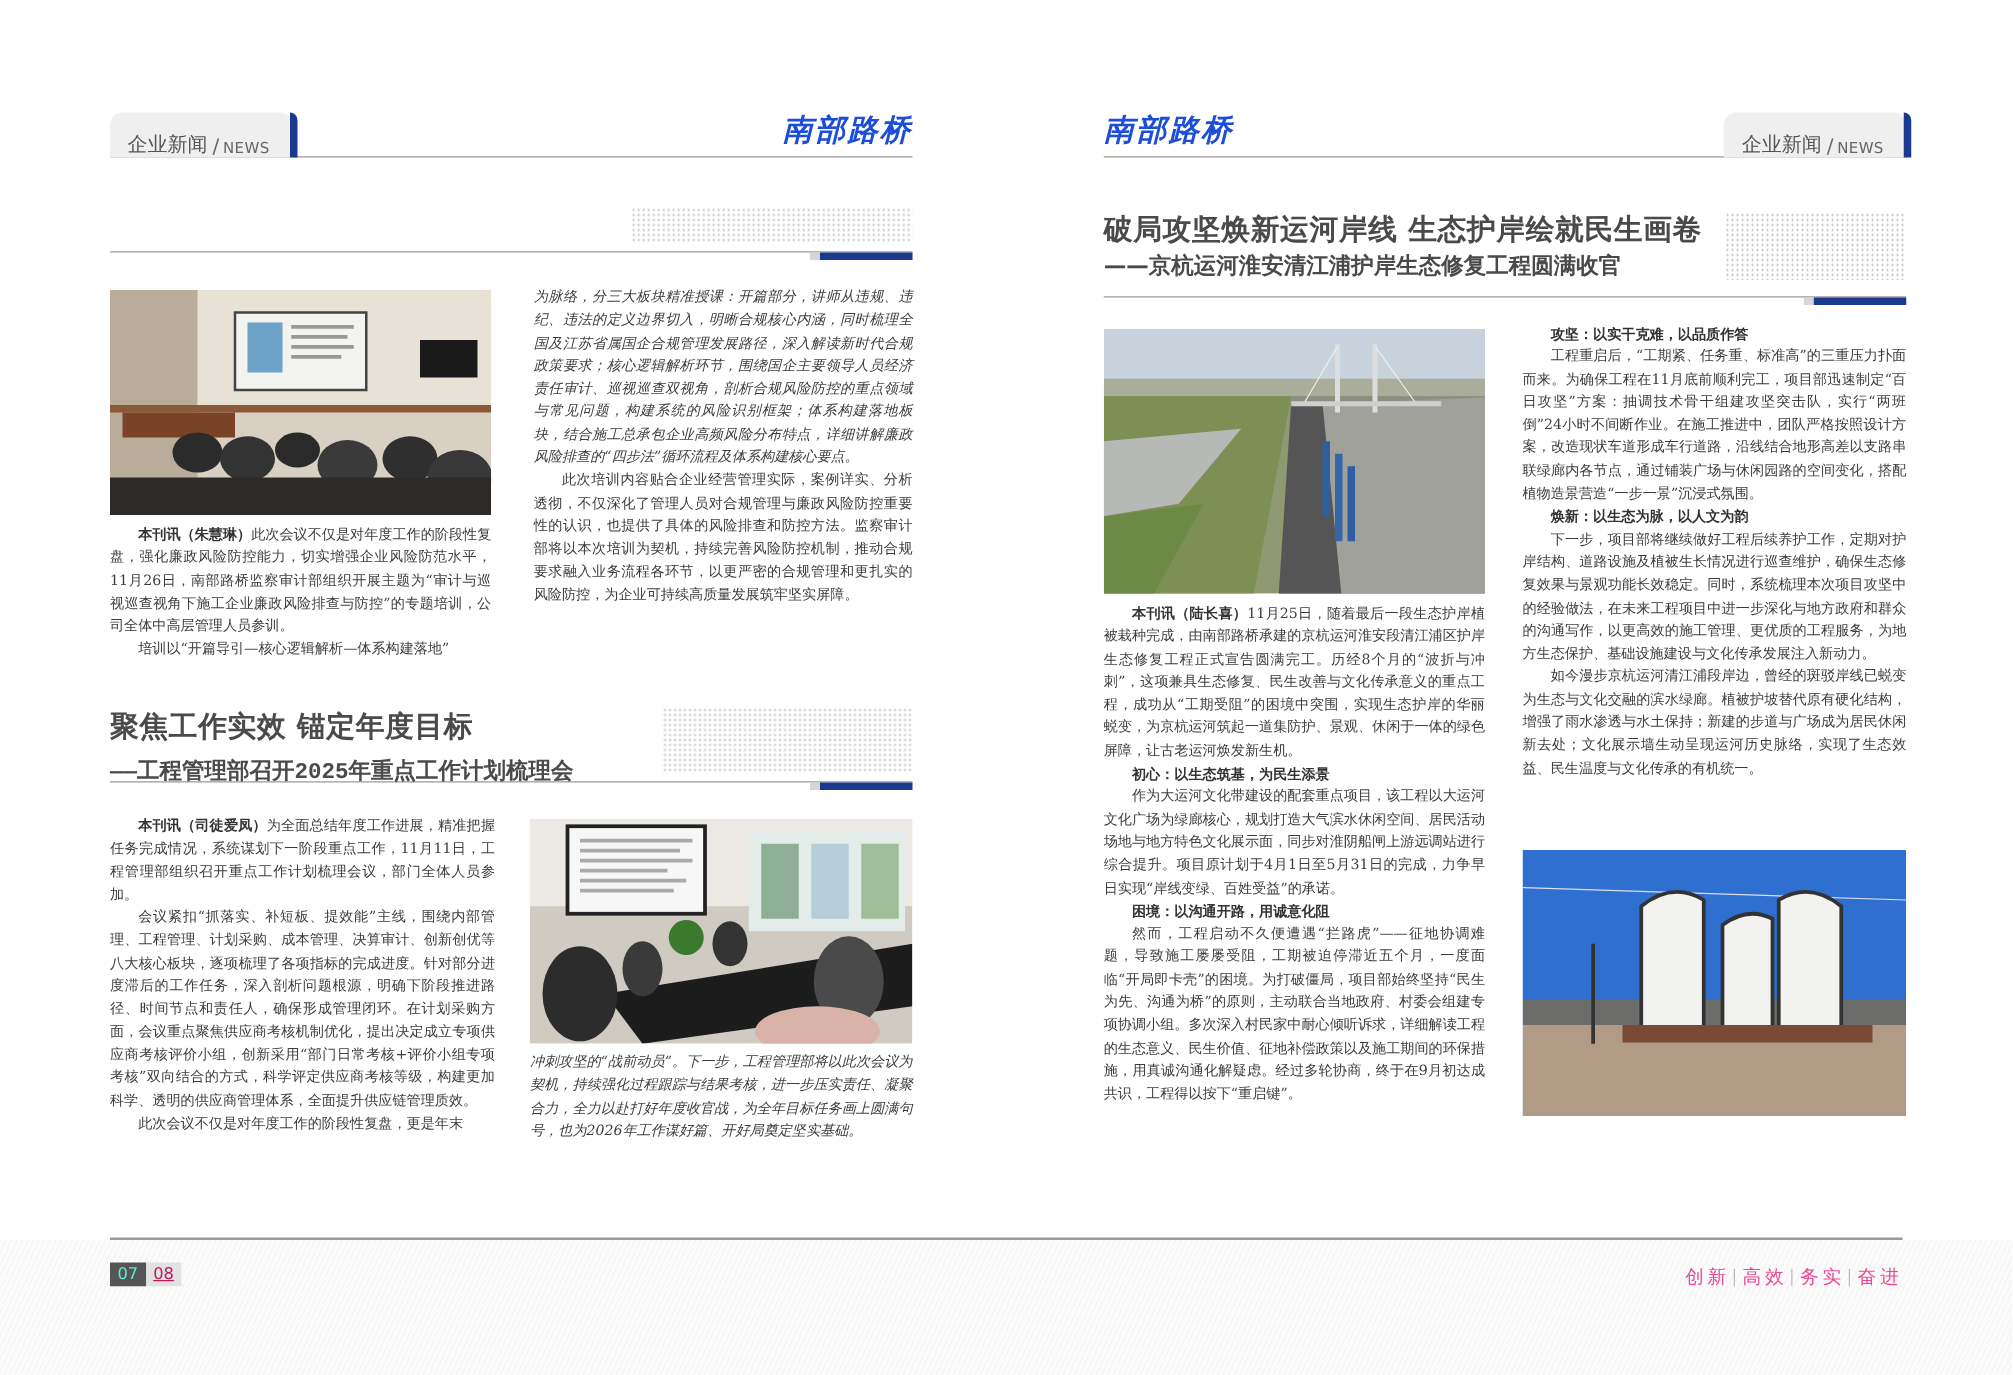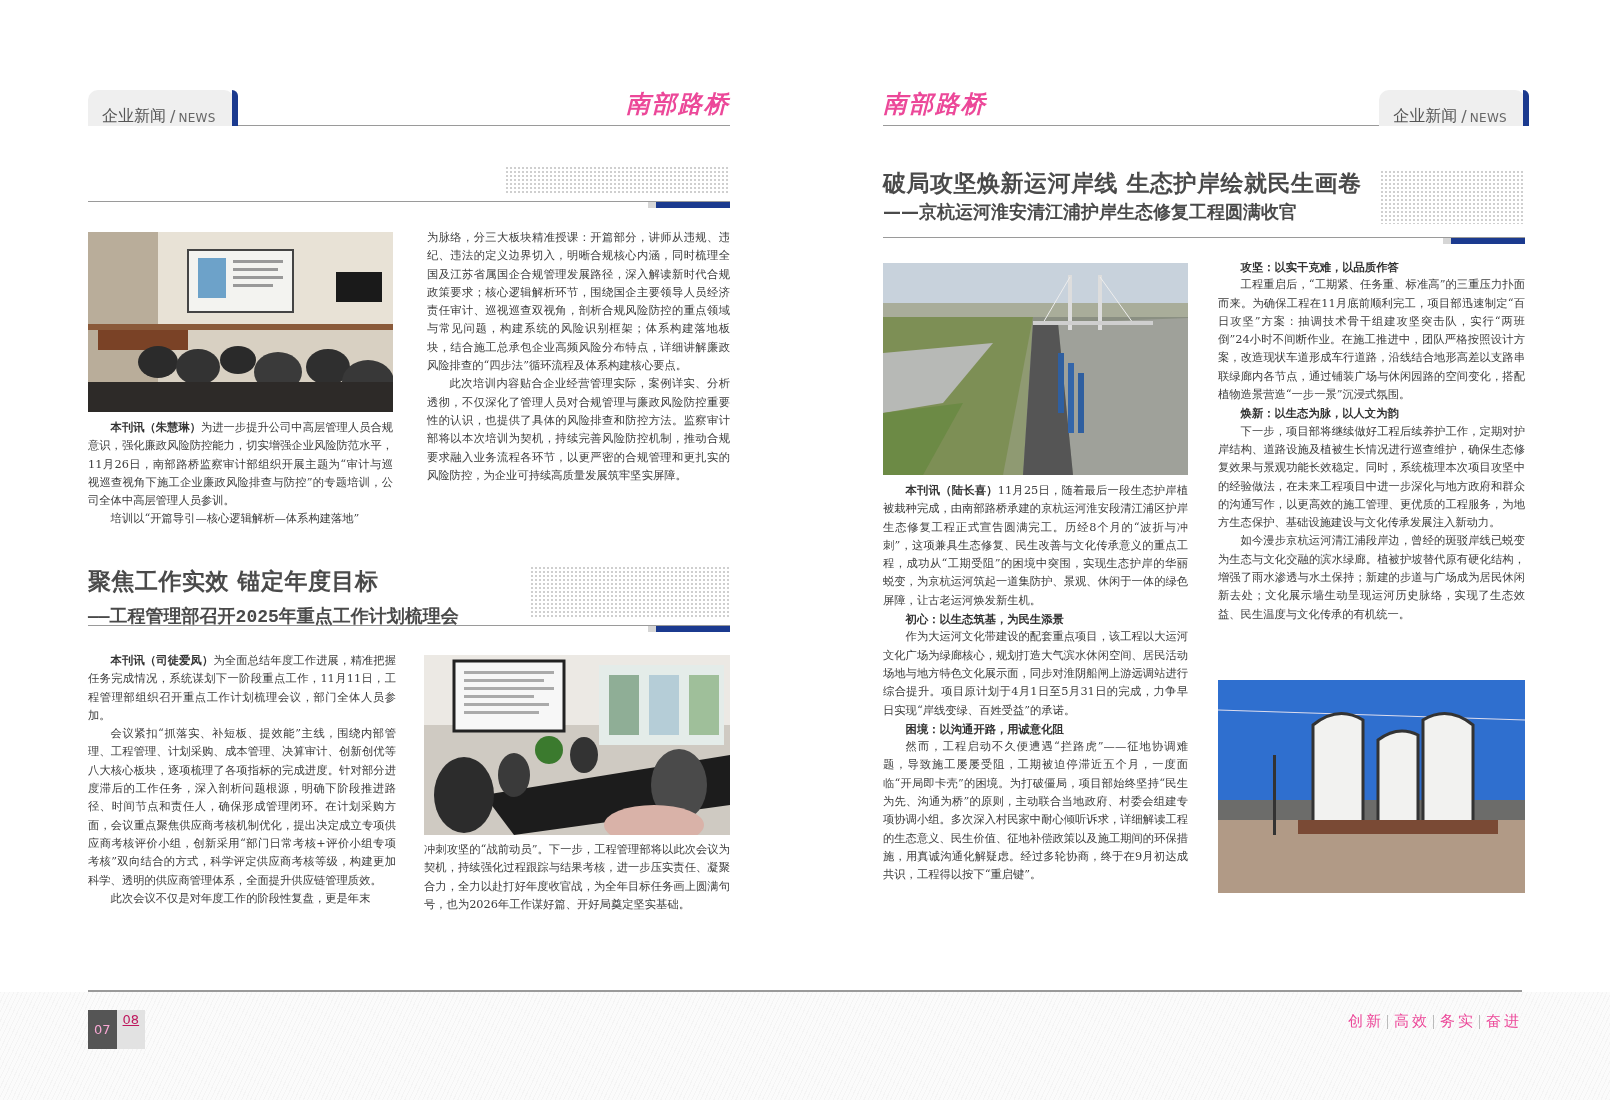--- a/index.html
+++ b/index.html
@@ -19,49 +19,49 @@
      border-radius: 10px 10px 0 0; padding: 16px 18px 0 14px; display: flex; align-items: center;
      font-family: "DejaVu Sans", sans-serif; color: #555; font-size: 16px; }
   .news-tab .slash { margin: 0 3px 0 4px; color: #666; }
   .news-tab .en { font-size: 12px; color: #666; letter-spacing: .3px; padding-top: 4px; }
   .news-tab::after { content: ""; position: absolute; right: -4px; top: 0; width: 6px; height: 36px;
      background: #1b3a8f; border-radius: 0 6px 0 0; }
   .page-left .news-tab { left: 0; }
   .page-right .news-tab { right: 0; }
 
   .logo { position: absolute; top: 0; font-family: "DejaVu Serif", serif; font-weight: bold;
-     font-style: italic; font-size: 24px; color: #ec4899; letter-spacing: 2px; }
+     font-style: italic; font-size: 24px; color: #1d4ed8; letter-spacing: 2px; }
   .page-left .logo { right: 0; }
   .page-right .logo { left: 0; }
 
   
   .headline { position: absolute; border-bottom: 1.5px solid #9a9a9a; }
   .headline .dots { position: absolute; right: 0; background-image: radial-gradient(#cfcfcf 0.8px, transparent 1px);
      background-size: 4px 4px; }
   .headline .blue-bar { position: absolute; right: 0; bottom: -7px; width: 74px; height: 6px; background: #1b3a8f; }
   .headline .grey-bar { position: absolute; right: 74px; bottom: -7px; width: 8px; height: 6px; background: #d6d6d6; }
   .h-main { font-family: "DejaVu Sans", sans-serif; font-weight: bold; color: #4a4a4a; font-size: 23px; letter-spacing: .5px; white-space: nowrap; }
   .h-sub { font-family: "DejaVu Sans", sans-serif; font-weight: bold; color: #4a4a4a; font-size: 18px; white-space: nowrap; }
 
   
   .col { position: absolute; font-size: 11.3px; line-height: 18.3px; color: #3c3c3c; text-align: justify; }
   .col p { text-indent: 2em; }
-  .col p.noindent { text-indent: 0; }
+  .col p.noindent { text-indent: 0; font-style: italic; }
   .col .lead { font-weight: bold; color: #333; }
   .col .sub-h { font-weight: bold; text-indent: 2em; color: #333; }
 
   
   .photo { position: absolute; overflow: hidden; }
 
   
   .footer-line { position: absolute; top: 990px; left: 88px; width: 1434px; height: 1.5px; background: #9a9a9a; }
   .footer-bg { position: absolute; top: 992px; left: 0; width: 1610px; height: 108px;
      background: repeating-linear-gradient(115deg, #f4f4f4 0 1px, #fbfbfb 1px 4px); }
   .pagenum { position: absolute; top: 1010px; left: 88px; display: flex; font-family: "DejaVu Sans", sans-serif; font-size: 13px; }
-  .pagenum .pn-dark { background: #555; color: #f9a8d4; padding: 12px 6px; }
+  .pagenum .pn-dark { background: #555; color: #5eead4; padding: 2px 6px; }
   .pagenum .pn-light { background: #e2e2e2; color: #be185d; padding: 2px 6px; text-decoration: underline; }
   .slogan { position: absolute; top: 1012px; right: 88px; display: flex; font-family: "DejaVu Sans", sans-serif;
      font-size: 15px; color: #ec4899; letter-spacing: 3px; }
   .slogan span.sep { display: inline-block; width: 1px; height: 14px; background: #bbb; margin: 3px 6px 0 3px; }
 </style>
 </head>
 <body>
 
 <div class="page page-left">
 
@@ -98,21 +98,21 @@
       <ellipse cx="110" cy="135" rx="22" ry="18" fill="#333"></ellipse>
       <ellipse cx="150" cy="128" rx="18" ry="14" fill="#2a2a2a"></ellipse>
       <ellipse cx="190" cy="140" rx="24" ry="20" fill="#3a3a3a"></ellipse>
       <ellipse cx="240" cy="135" rx="22" ry="18" fill="#2f2f2f"></ellipse>
       <ellipse cx="280" cy="150" rx="26" ry="22" fill="#383838"></ellipse>
       <rect x="0" y="150" width="305" height="30" fill="#2d2a28"></rect>
     </svg>
   </div>
 
   <div class="col" style="left:88px; top:418px; width:305px;">
-    <p><span class="lead">本刊讯（朱慧琳）</span><span>为进一步提升公司中高层管理人员合规意识，强化廉政风险防控能力，切实增强企业风险防范水平，11月26日，南部路桥监察审计部组织开展主题为“审计与巡视巡查视角下施工企业廉政风险排查与防控”的专题培训，公司全体中高层管理人员参训。</span></p>
+    <p><span class="lead">本刊讯（朱慧琳）</span><span>此次会议不仅是对年度工作的阶段性复盘，强化廉政风险防控能力，切实增强企业风险防范水平，11月26日，南部路桥监察审计部组织开展主题为“审计与巡视巡查视角下施工企业廉政风险排查与防控”的专题培训，公司全体中高层管理人员参训。</span></p>
     <p>培训以“开篇导引—核心逻辑解析—体系构建落地”</p>
   </div>
 
   <div class="col" style="left:427px; top:229px; width:303px;">
     <p class="noindent">为脉络，分三大板块精准授课：开篇部分，讲师从违规、违纪、违法的定义边界切入，明晰合规核心内涵，同时梳理全国及江苏省属国企合规管理发展路径，深入解读新时代合规政策要求；核心逻辑解析环节，围绕国企主要领导人员经济责任审计、巡视巡查双视角，剖析合规风险防控的重点领域与常见问题，构建系统的风险识别框架；体系构建落地板块，结合施工总承包企业高频风险分布特点，详细讲解廉政风险排查的“四步法”循环流程及体系构建核心要点。</p>
     <p>此次培训内容贴合企业经营管理实际，案例详实、分析透彻，不仅深化了管理人员对合规管理与廉政风险防控重要性的认识，也提供了具体的风险排查和防控方法。监察审计部将以本次培训为契机，持续完善风险防控机制，推动合规要求融入业务流程各环节，以更严密的合规管理和更扎实的风险防控，为企业可持续高质量发展筑牢坚实屏障。</p>
   </div>
 
   <div class="headline" style="left:88px; top:566px; width:642px; height:60px;">
     <div class="dots" style="top:0px; width:200px; height:52px;"></div>

